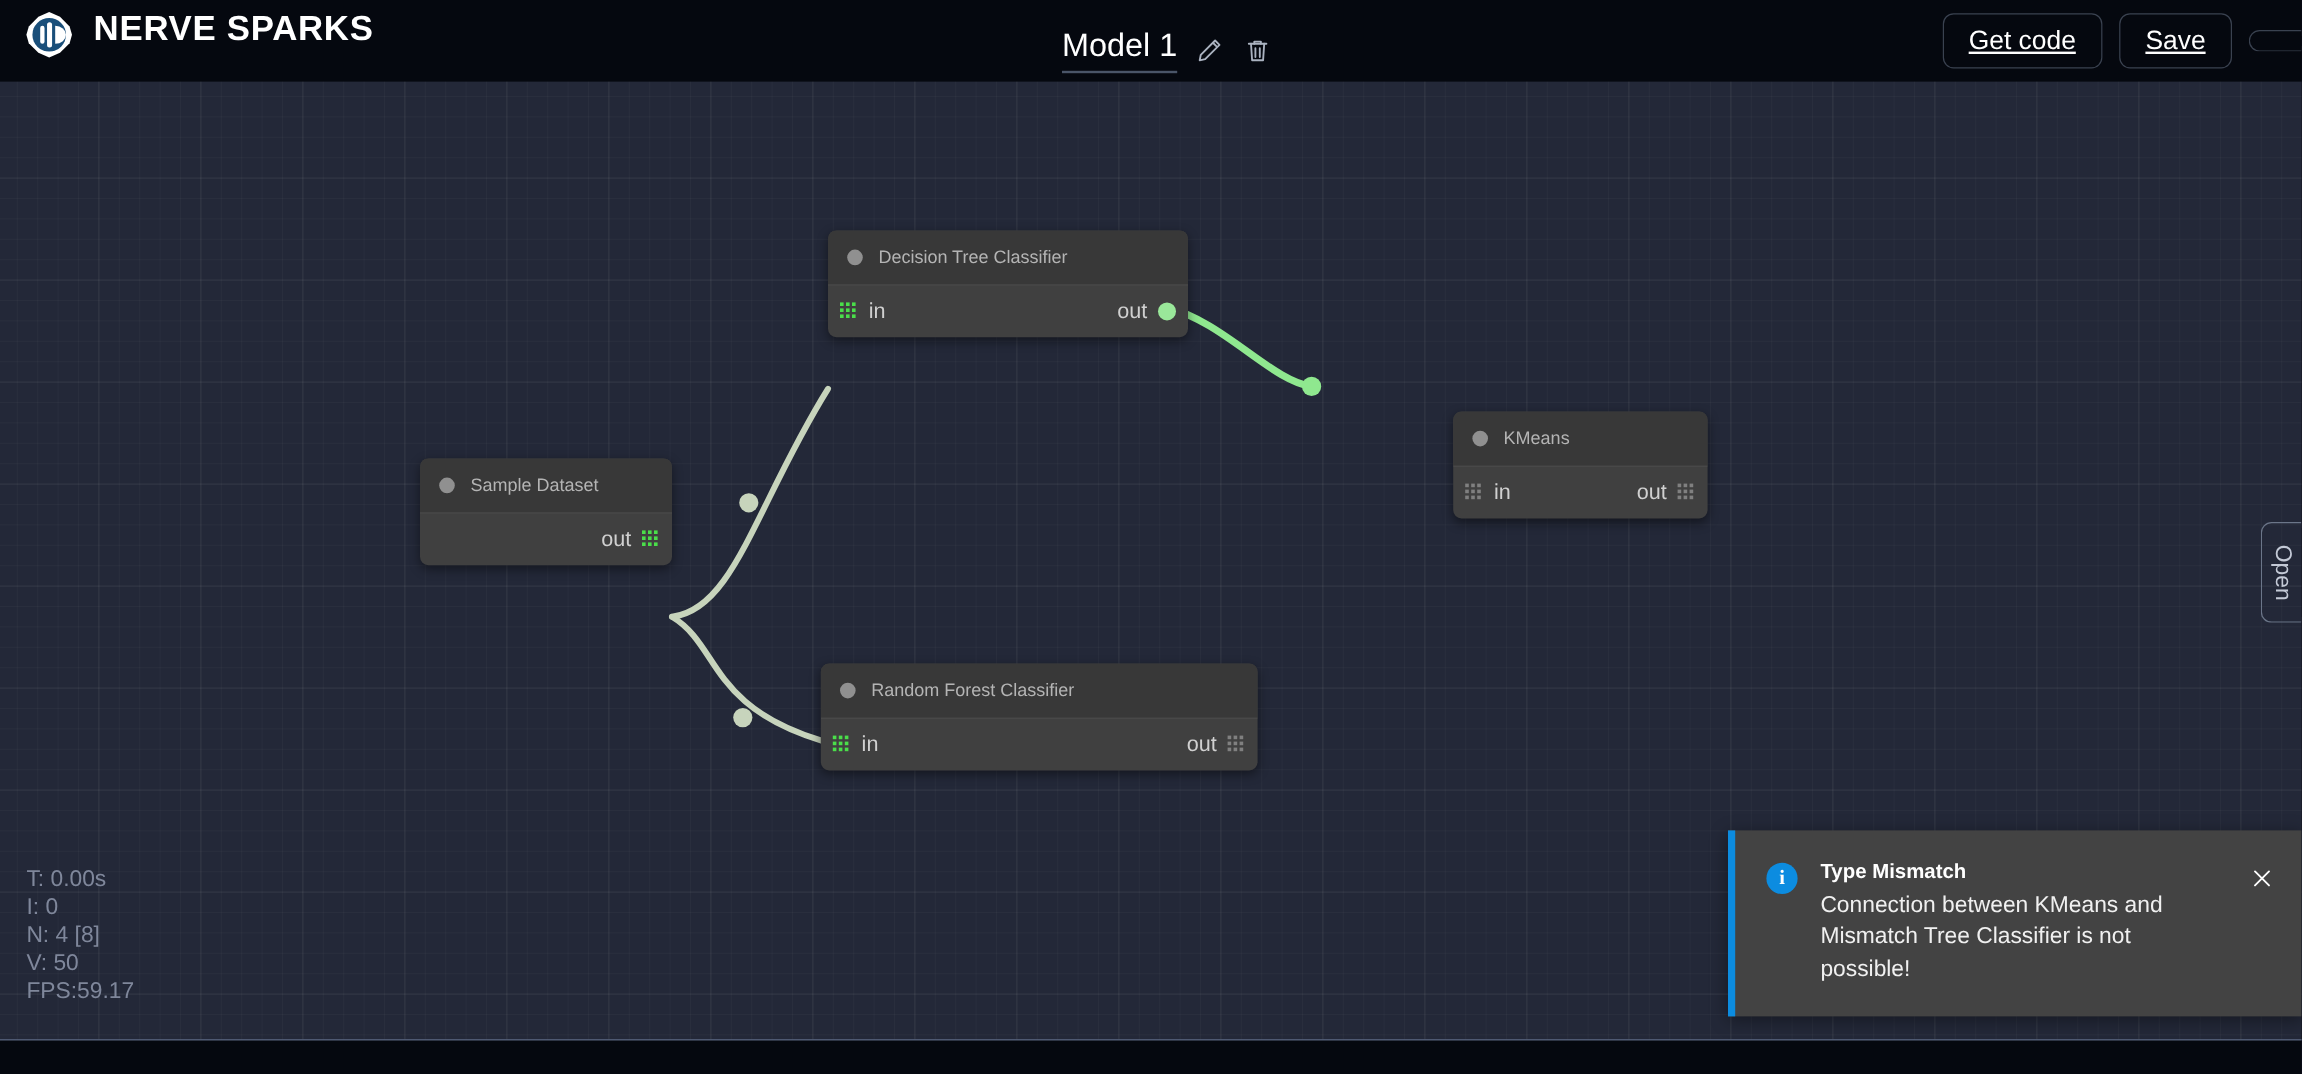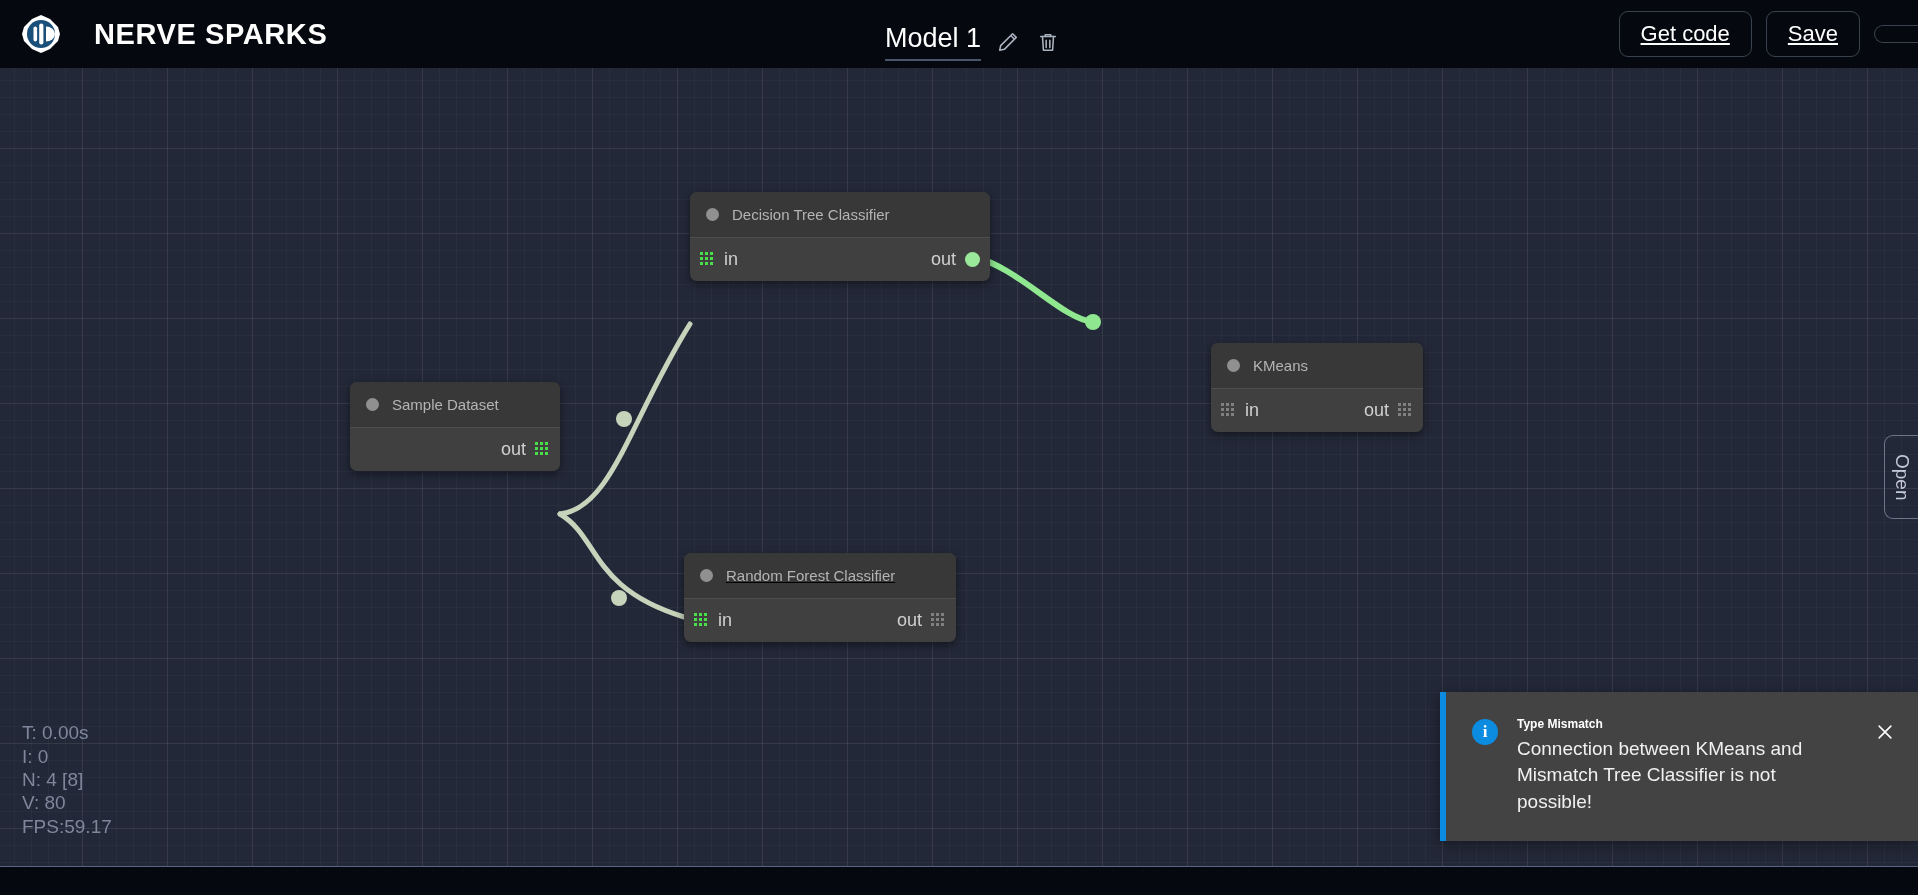--- a/index.html
+++ b/index.html
@@ -23,22 +23,22 @@
     height: 68px;
     background: #05080f;
     box-sizing: border-box;
   }
 
   .brand {
     position: absolute;
     left: 20px;
     top: 8px;
     display: flex;
-    align-items: center;
-    gap: 32px;
+    align-items: flex-start;
+    gap: 16px;
     height: 52px;
   }
   .brand-logo {
     width: 42px;
     height: 42px;
     position: relative;
   }
   .brand-name {
     color: #ffffff;
     font-size: 29px;
@@ -266,21 +266,21 @@
     justify-content: center;
     color: #ffffff;
     font-size: 17px;
     font-weight: bold;
     font-family: "Liberation Serif", serif;
     margin-top: 2px;
   }
   .toast-body { flex: 1; min-width: 0; }
   .toast-title {
     color: #ffffff;
-    font-size: 12px;
+    font-size: 17px;
     font-weight: bold;
     margin-bottom: 5px;
   }
   .toast-msg {
     color: #f0f0f0;
     font-size: 19px;
     line-height: 1.39;
   }
   .toast-close {
     flex: none;
@@ -434,21 +434,21 @@
             <i></i>
             <i></i>
             <i></i>
             <i></i>
             <i></i>
         </span>
       </div>
     </div>
   </div>
 
-  <div class="node" id="node-3" style="left: 684px; top: 485px; width: 272px; text-decoration: underline;">
+  <div class="node" id="node-3" style="left: 684px; top: 485px; width: 364px;">
     <div class="node-header">
       <span class="node-dot"></span>
       <span class="node-title">Random Forest Classifier</span>
     </div>
     <div class="node-body">
       <div class="port port-in">
         <span class="port-grid connected">
           <i></i>
             <i></i>
             <i></i>
@@ -475,21 +475,21 @@
             <i></i>
         </span>
       </div>
     </div>
   </div>
 
   <div class="stats" id="stats-overlay">
       <div>T: 0.00s</div>
       <div>I: 0</div>
       <div>N: 4 [8]</div>
-      <div>V: 80</div>
+      <div>V: 50</div>
       <div>FPS:59.17</div>
     </div>
 
   <div class="open-tab">
     <span>Open</span>
   </div>
 
   <div class="toast">
     <span class="toast-icon">i</span>
     <div class="toast-body">

